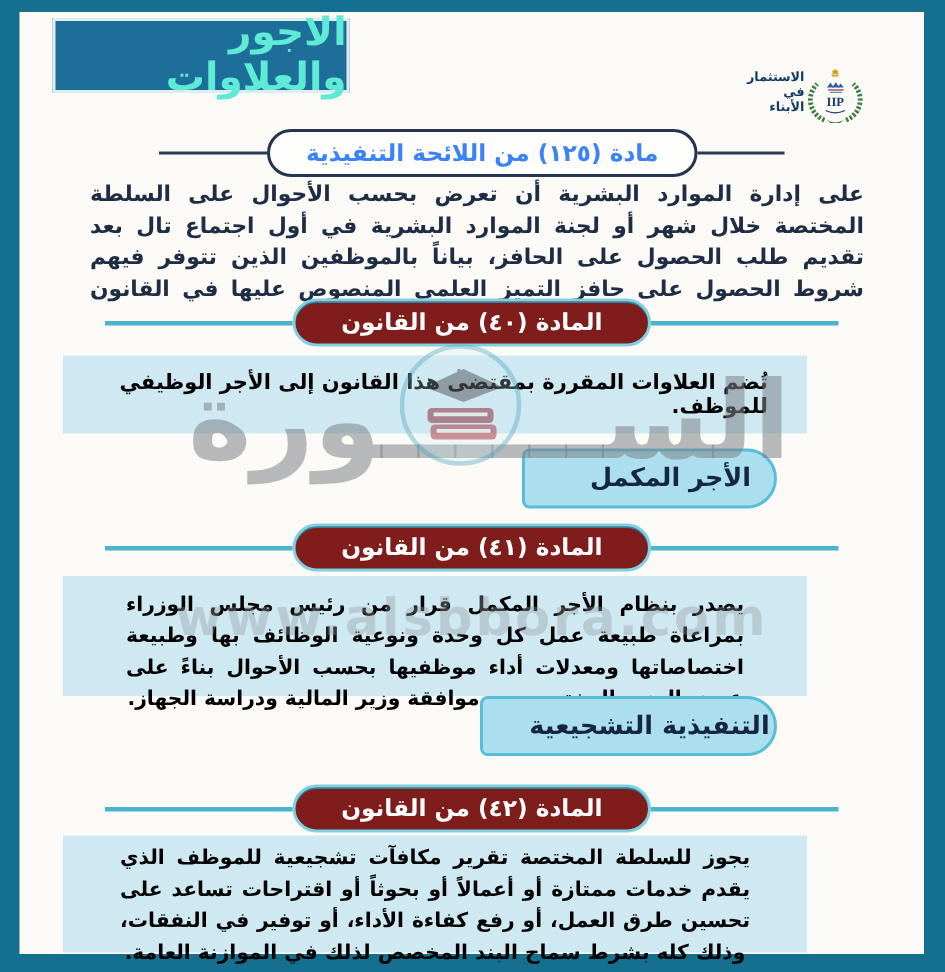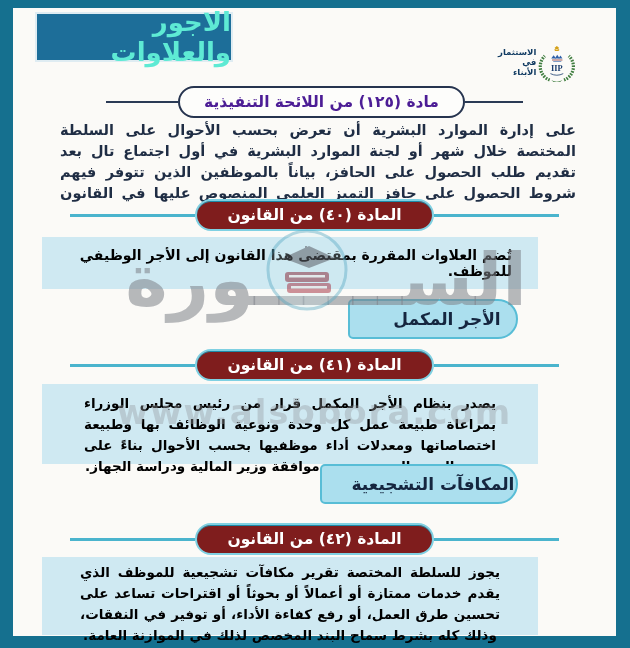--- a/index.html
+++ b/index.html
@@ -27,21 +27,21 @@
   .logo-caption { margin-top:-4px; font-size:8.5px; font-weight:bold; color:#123c63;margin-left:28px; }
   
   .badge-row {
     position:absolute; top:76px; left:0; right:0; height:36px;
     display:flex; align-items:center; justify-content:center;
   }
   .badge-line { height:2.5px; background:#2a3a55; }
   .badge-line.l1 { width:58px; } .badge-line.l2 { width:72px; }
   .badge-pill {
     background:#fdfdfb; border:2.5px solid #26344f; border-radius:18px;
-    padding:5px 24px; font-size:15.5px; font-weight:bold; color:#4c1d95;
+    padding:5px 24px; font-size:15.5px; font-weight:bold; color:#3b82f6;
     white-space:nowrap;
   }
   
   .intro {
     position:absolute; left:47px; top:112px; width:516px;
     font-size:14.5px; line-height:21px; font-weight:bold; color:#1f2d44;
     text-align:justify; text-align-last:center;
   }
   
   .pill-row {
@@ -149,21 +149,21 @@
     <div class="pill-row r41">
       <div class="pill-line"></div>
       <div class="pill">المادة (٤١) من القانون</div>
       <div class="pill-line"></div>
     </div>
     <div class="strip s41">
       <span>يصدر بنظام الأجر المكمل قرار من رئيس مجلس الوزراء بمراعاة طبيعة عمل كل وحدة ونوعية الوظائف بها وطبيعة اختصاصاتها ومعدلات أداء موظفيها بحسب الأحوال بناءً على عرض الوزير المختص وبعد موافقة وزير المالية ودراسة الجهاز.</span>
     </div>
 
     <div class="side-label reward">
-      <span>المكافآت التشجيعية</span>
+      <span>التنفيذية التشجيعية</span>
     </div>
 
     <div class="pill-row r42">
       <div class="pill-line"></div>
       <div class="pill">المادة (٤٢) من القانون</div>
       <div class="pill-line"></div>
     </div>
     <div class="strip s42">
       <span>يجوز للسلطة المختصة تقرير مكافآت تشجيعية للموظف الذي يقدم خدمات ممتازة أو أعمالاً أو بحوثاً أو اقتراحات تساعد على تحسين طرق العمل، أو رفع كفاءة الأداء، أو توفير في النفقات، وذلك كله بشرط سماح البند المخصص لذلك في الموازنة العامة.</span>
     </div>

